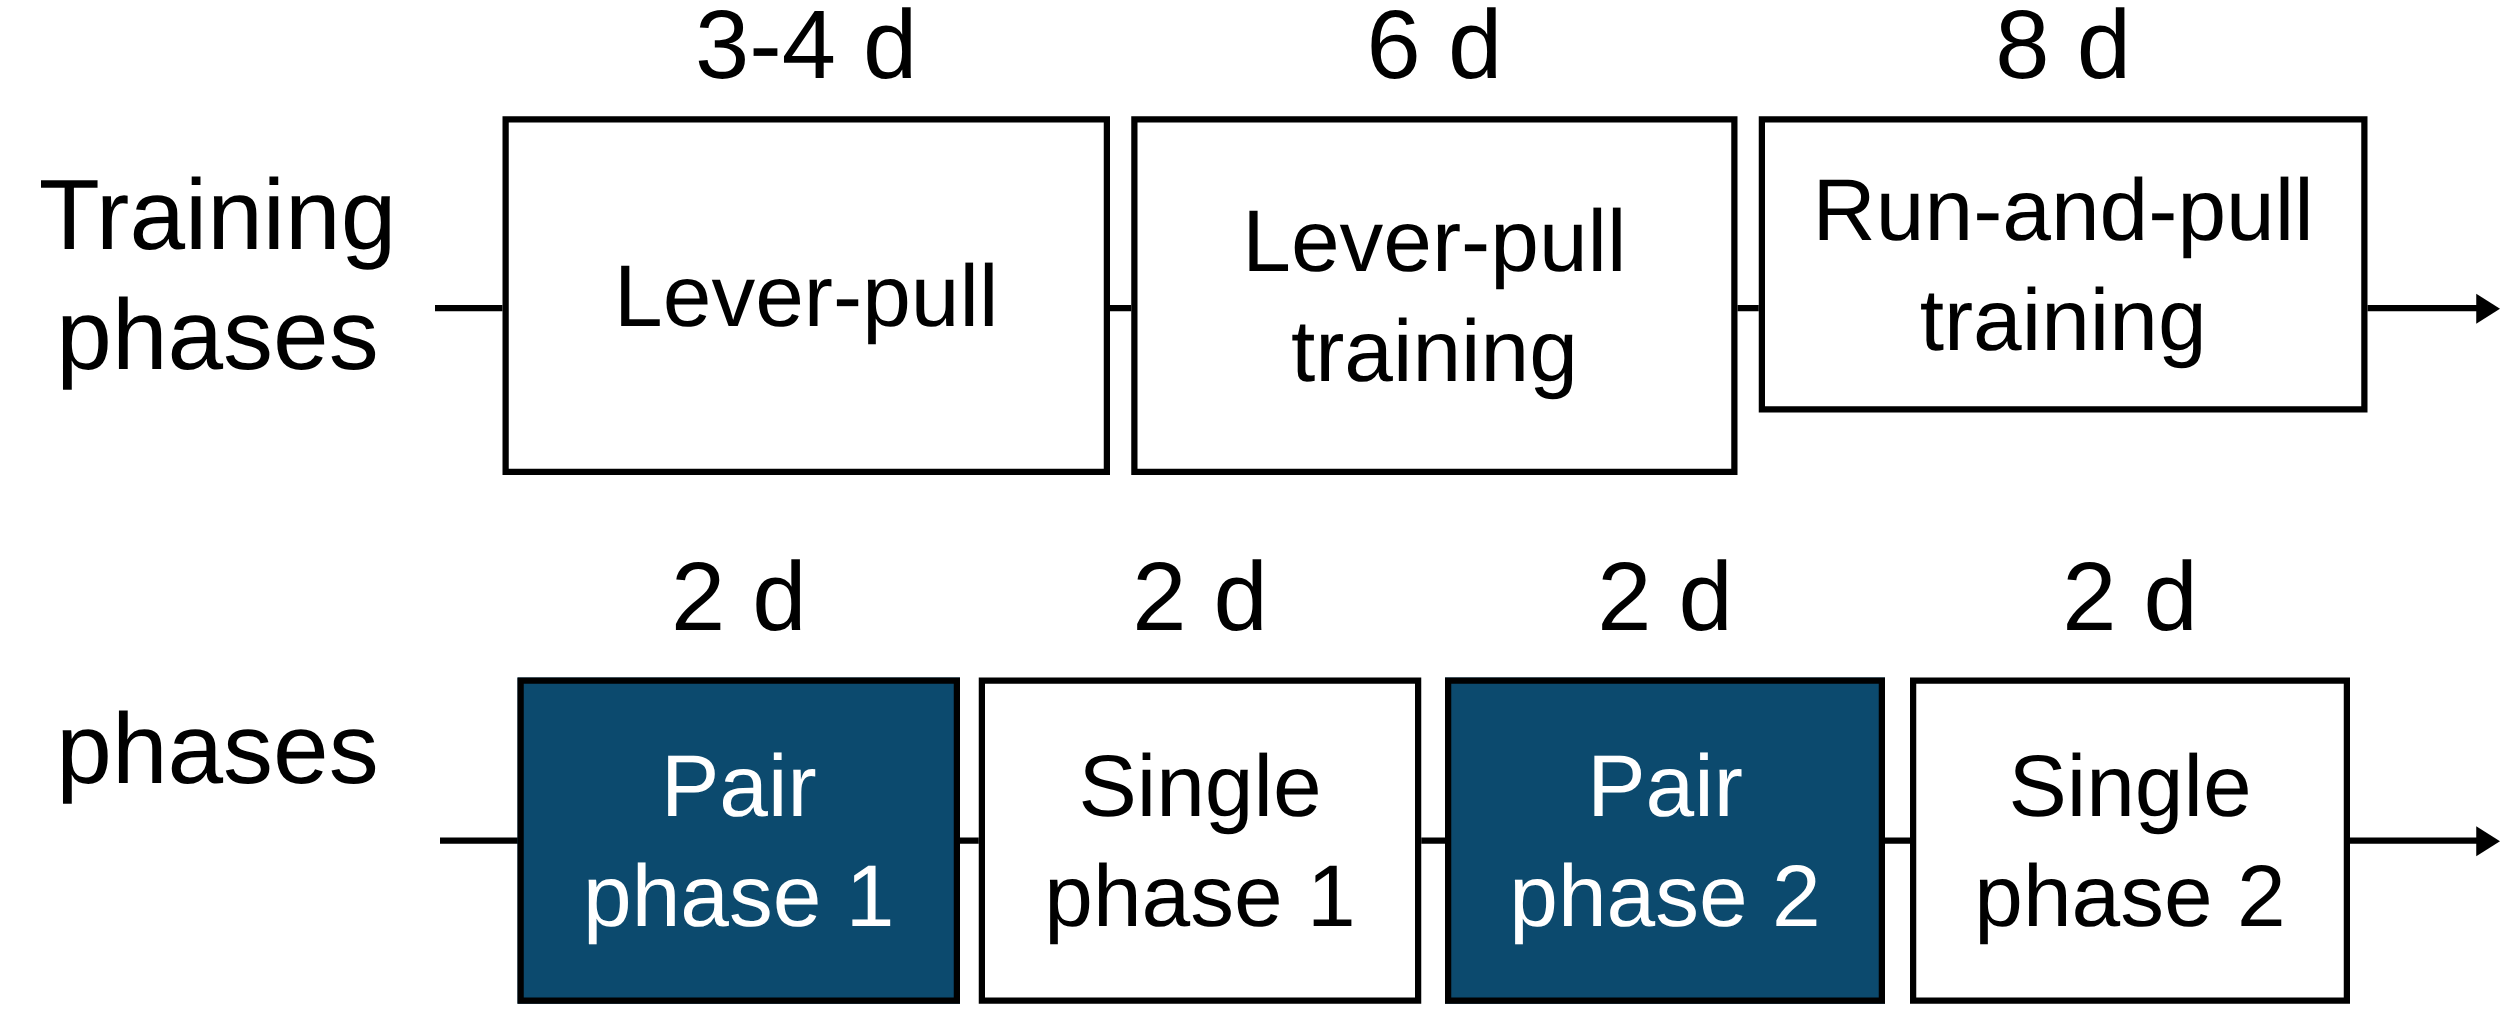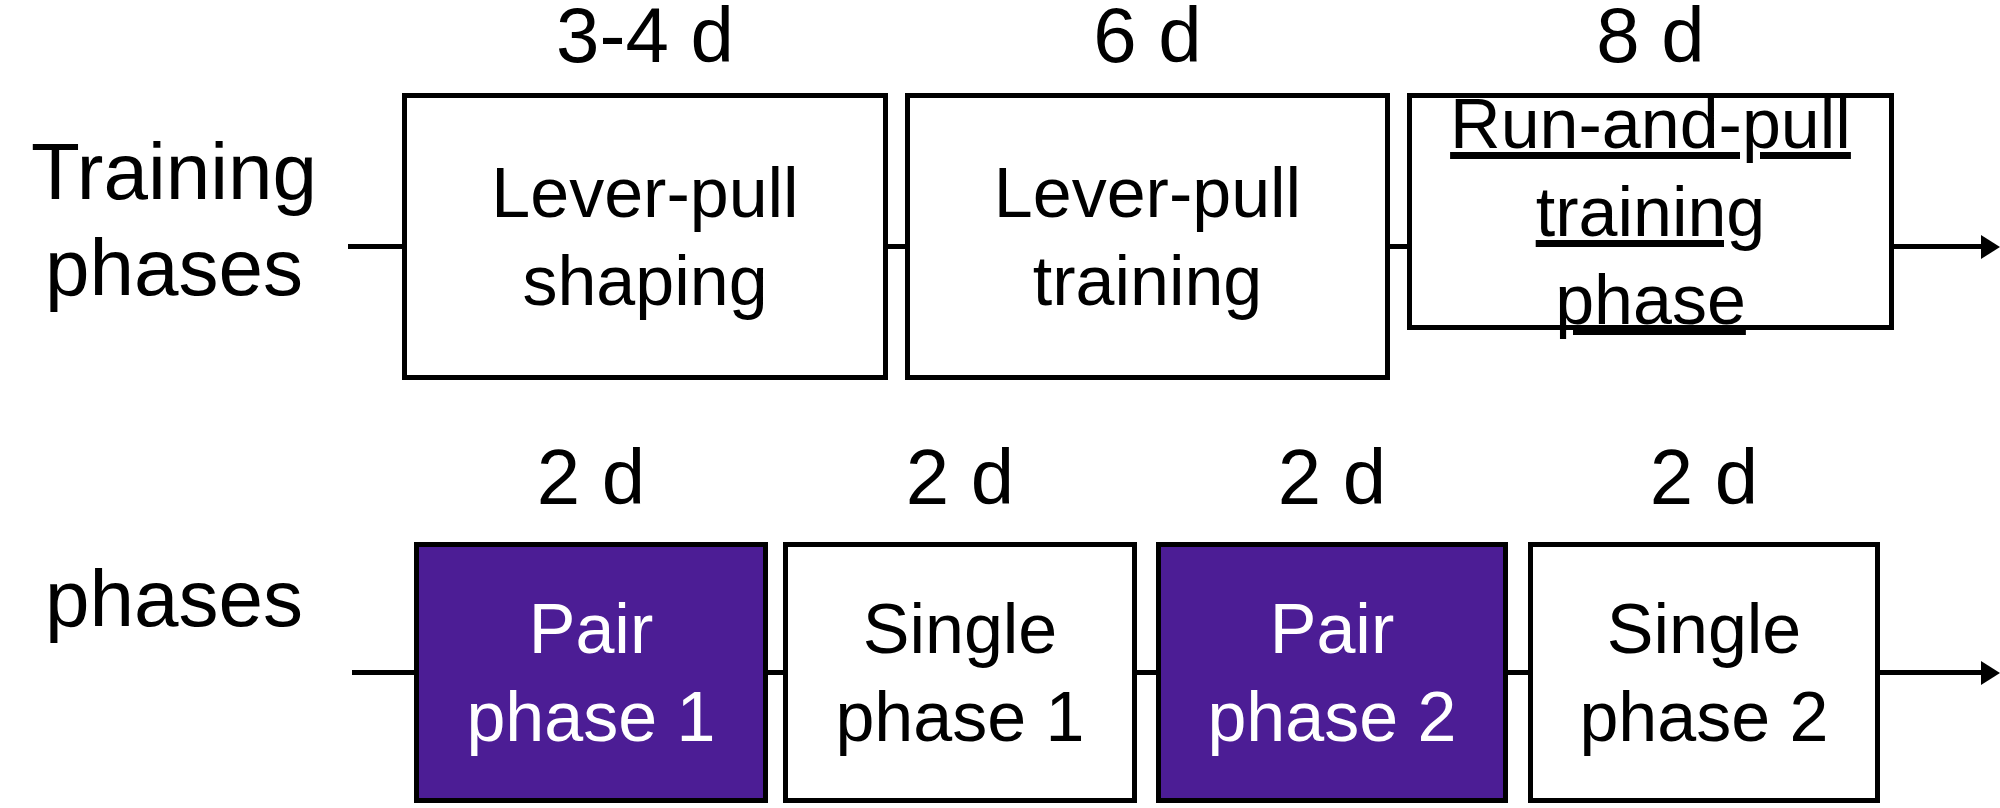--- a/index.html
+++ b/index.html
@@ -28,21 +28,21 @@
     position:absolute;
     border:5px solid #000000;
     box-sizing:border-box;
     background:#ffffff;color:#000000;
     display:flex;flex-direction:column;
     justify-content:center;align-items:center;
     text-align:center;
     font-size:70px;line-height:88px;
     white-space:nowrap;
   }
-  .box.black{background:#4c1d95;color:#ffffff;}
+  .box.black{background:#0c4a6e;color:#ffffff;}
   .hline{
     position:absolute;height:5px;background:#000000;
   }
   .arrowhead{
     position:absolute;width:0;height:0;
     border-left:19px solid #000000;
     border-top:12px solid transparent;
     border-bottom:12px solid transparent;
   }
 </style>
@@ -61,32 +61,30 @@
   <div class="duration" style="left:1407px;width:487px;top:-2px;">8 d</div>
 
   <div class="hline" style="left:348px;top:244px;width:58px;"></div>
   <div class="hline" style="left:884px;top:244px;width:26px;"></div>
   <div class="hline" style="left:1386px;top:244px;width:26px;"></div>
   <div class="hline" style="left:1890px;top:244px;width:92px;"></div>
   <div class="arrowhead" style="left:1981px;top:235px;"></div>
 
   <div class="box" style="left:402px;top:93px;width:486px;height:287px;">
     <div>Lever-pull</div>
-    <div>shaping</div>
   </div>
 
   <div class="box" style="left:905px;top:93px;width:485px;height:287px;">
     <div>Lever-pull</div>
     <div>training</div>
   </div>
 
-  <div class="box" style="left:1407px;top:93px;width:487px;height:237px;text-decoration:underline;">
+  <div class="box" style="left:1407px;top:93px;width:487px;height:237px;">
     <div>Run-and-pull</div>
     <div>training</div>
-    <div>phase</div>
   </div>
 
   <div class="row-label" style="top:551px;">
     <div>phases</div>
   </div>
 
   <div class="duration" style="left:414px;width:354px;top:440px;">2 d</div>
   <div class="duration" style="left:783px;width:354px;top:440px;">2 d</div>
   <div class="duration" style="left:1156px;width:352px;top:440px;">2 d</div>
   <div class="duration" style="left:1528px;width:352px;top:440px;">2 d</div>

